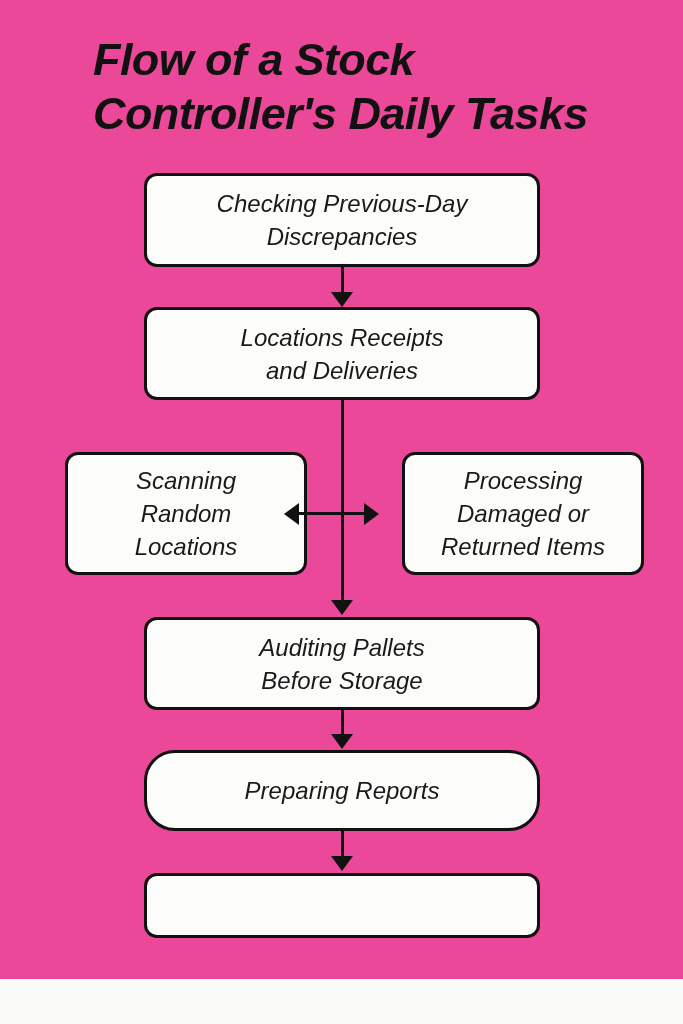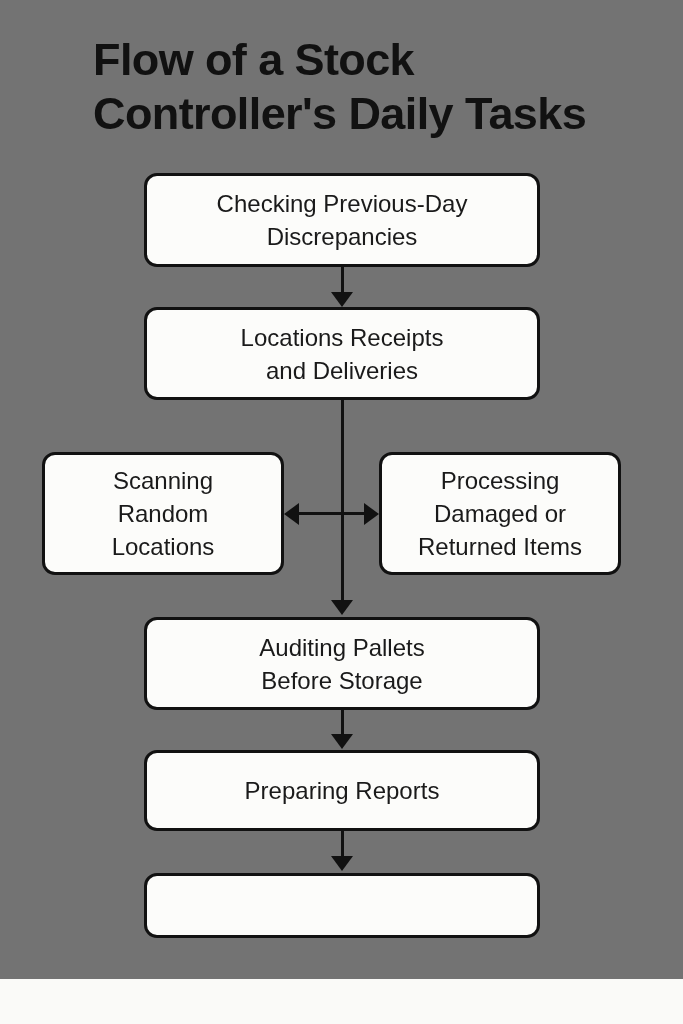--- a/index.html
+++ b/index.html
@@ -11,21 +11,22 @@
     width: 683px;
     height: 1024px;
     background: #FAFAF8;
     font-family: "Liberation Sans", sans-serif;
     overflow: hidden;
   }
   .canvas {
     position: relative;
     width: 683px;
     height: 979px;
-    background: #737373;
+    background: #ec4899;
+    font-style: italic;
   }
 
   
   .title {
     position: absolute;
     left: 93px;
     top: 33px;
     width: 560px;
     font-size: 45px;
     font-weight: 800;
@@ -48,28 +49,28 @@
     text-align: center;
     color: #1A1A1A;
     font-size: 24px;
     font-weight: 400;
     line-height: 33px;
     white-space: pre-line;
     padding: 20px 10px;
   }
 
   .node-main { left: 144px; width: 396px; }
-  .node-side { width: 242px; }
+  .node-side { width: 242px; margin-left: 23px; }
 
   #node-1 { top: 173px;  height: 94px; }
   #node-2 { top: 307px;  height: 93px; }
   #node-left  { left: 42px;  top: 452px; height: 123px; }
   #node-right { left: 379px; top: 452px; height: 123px; }
   #node-4 { top: 617px;  height: 93px; }
-  #node-5 { top: 750px;  height: 81px; }
+  #node-5 { top: 750px;  height: 81px; border-radius: 31px; }
   #node-6 { top: 873px;  height: 65px; }
 
   
   .vline {
     position: absolute;
     left: 341px;
     width: 3px;
     background: #111111;
   }
   .arrowhead-down {

